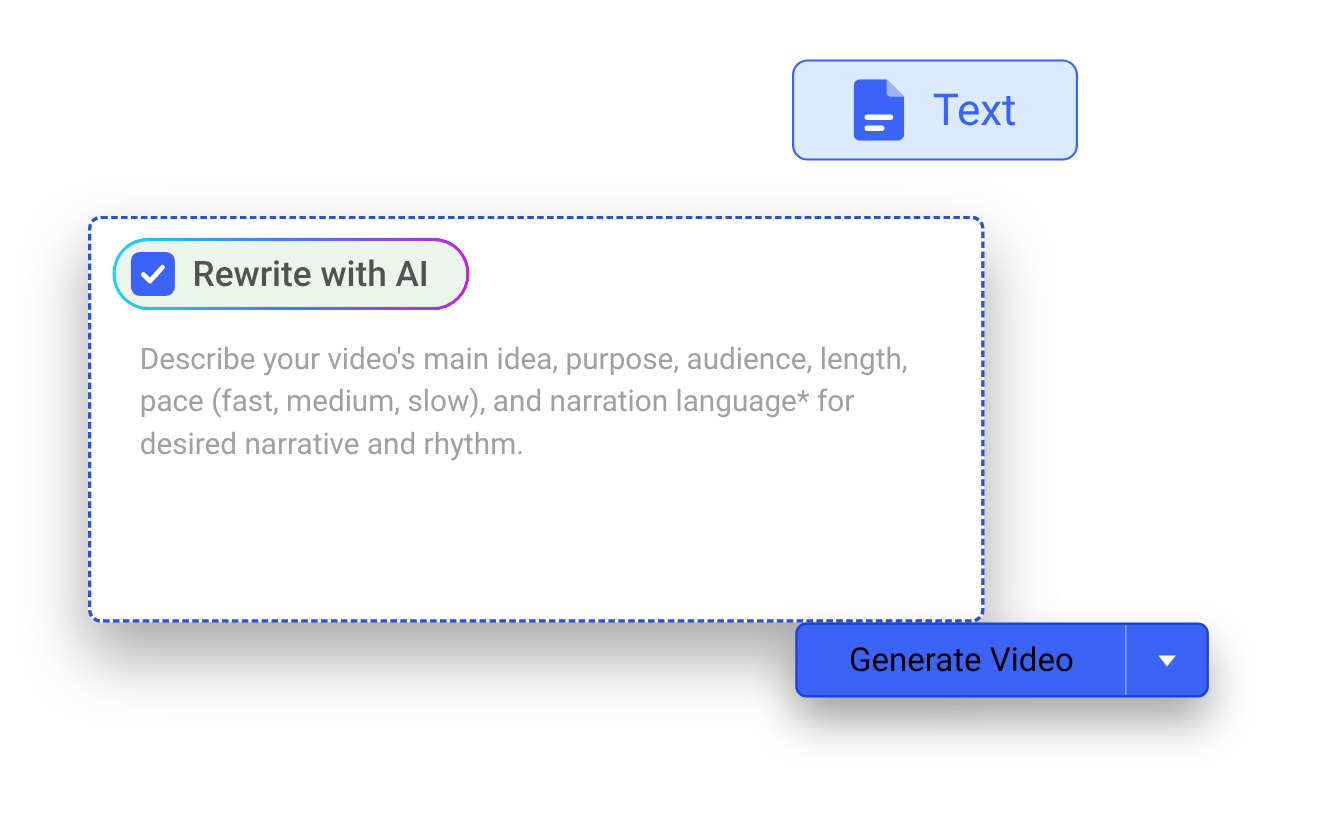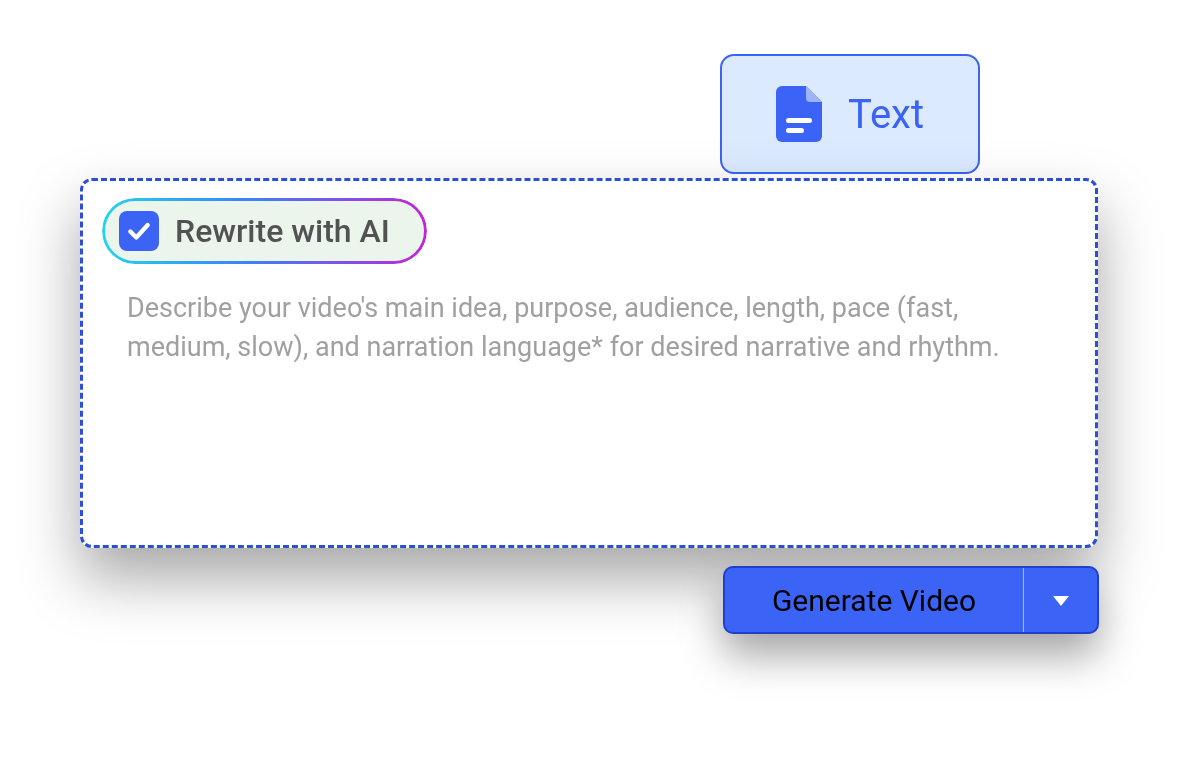--- a/index.html
+++ b/index.html
@@ -9,21 +9,21 @@
     background: #ffffff;
     position: relative;
   }
 
   
   .text-tab {
     position: absolute;
     top: 54px;
     left: 720px;
     width: 260px;
-    height: 120px;
+    height: 92px;
     background: #dbeafe;
     border: 2px solid #3b63f6;
     border-radius: 14px;
     display: flex;
     align-items: center;
     justify-content: center;
     gap: 26px;
     cursor: pointer;
   }
   .text-tab .doc-icon {
@@ -32,23 +32,23 @@
   }
   .text-tab .tab-label {
     font-size: 40px;
     color: #3b63f6;
     font-weight: 400;
   }
 
   
   .panel {
     position: absolute;
-    top: 178px;
+    top: 196px;
     left: 80px;
-    width: 1018px;
+    width: 815px;
     height: 370px;
     background: #ffffff;
     border-radius: 12px;
     border: 3px dashed #2c4fd6;
     box-shadow: 0 30px 60px rgba(0,0,0,0.35);
     padding: 20px 36px 24px 22px;
   }
 
   
   .rewrite-pill {

